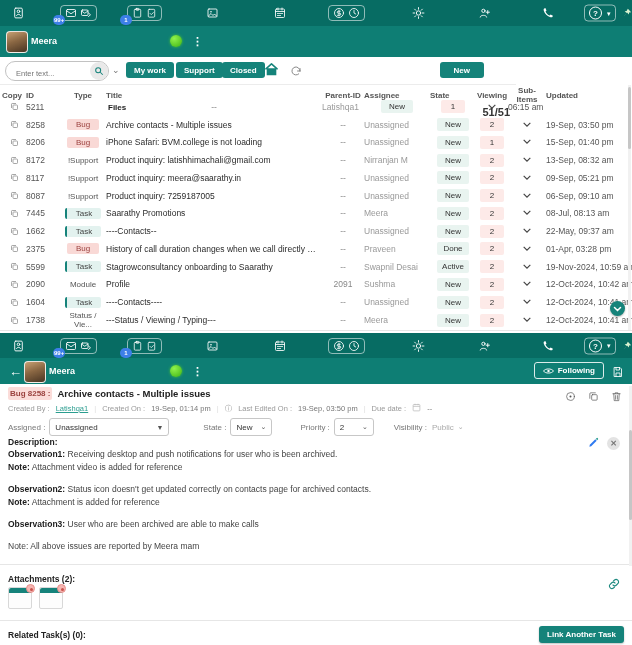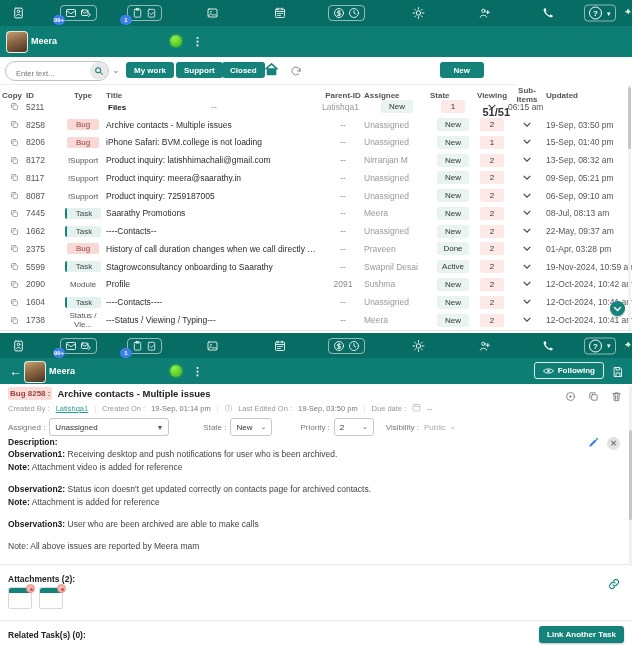--- a/index.html
+++ b/index.html
@@ -692,21 +692,21 @@
     <span style="margin-left:34px">State :</span>
     <span class="selbox" style="width:30px;margin-left:4px">
       <span>New</span>
         <span class="selcaret">⌄</span>
     </span>
     <span style="margin-left:28px">Priority :</span>
     <span class="selbox" style="width:28px;margin-left:4px">
       <span>2</span>
         <span class="selcaret">⌄</span>
     </span>
-    <span style="margin-left:12px">Visibility :</span>
+    <span style="margin-left:20px">Visibility :</span>
     <span style="margin-left:5px;color:#aaa">Public</span>
     <span class="selcaret" style="margin-left:4px;color:#aaa">⌄</span>
   </div>
 
   <div class="desclabel">Description:</div>
   <div class="desc-icons">
     <span>
       <svg width="11" height="11" viewBox="0 0 24 24">
           <path d="M3 21l1-4L16 5l3 3L7 20l-4 1z" style="fill:#2f7af0"></path>
           <path d="M17 4l3 3 1.5-1.5a2.1 2.1 0 00-3-3L17 4z" style="fill:#2a9d8f"></path>

